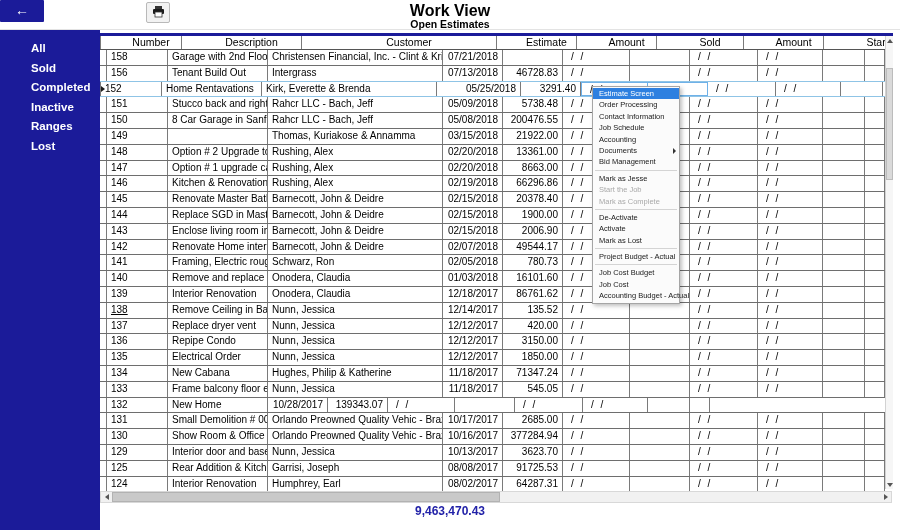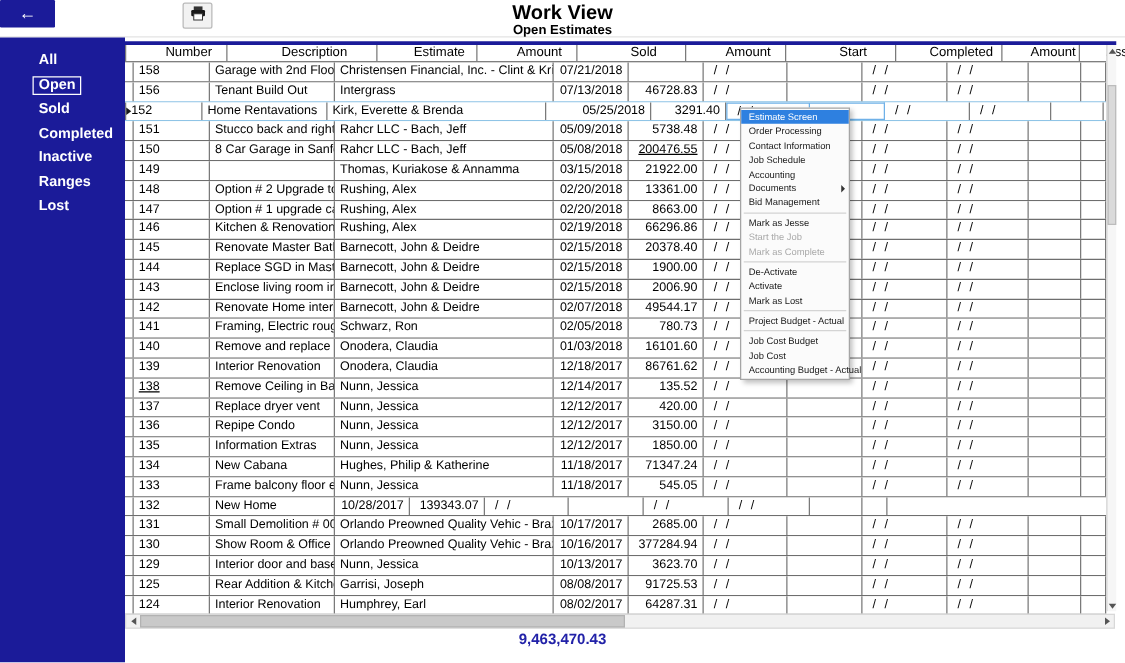--- a/index.html
+++ b/index.html
@@ -110,23 +110,20 @@
     <div class="titles">
       <div class="title">Work View</div>
       <div class="subtitle">Open Estimates</div>
     </div>
   </div>
 
   <div class="sidebar" id="sidebar">
       <div class="side-item">
         <span>All</span>
       </div>
-      <div class="side-item selected">
-        <span>Open</span>
-      </div>
       <div class="side-item">
         <span>Sold</span>
       </div>
       <div class="side-item">
         <span>Completed</span>
       </div>
       <div class="side-item">
         <span>Inactive</span>
       </div>
       <div class="side-item">
@@ -137,20 +134,21 @@
       </div>
     </div>
 
   <div class="tablewrap">
     <div class="nav-topline"></div>
     <div class="grid" id="grid">
         <div class="trow head">
           <div class="c-selector"></div>
           <div class="cell" style="width: 61px;">Number</div>
           <div class="cell" style="width: 100px;">Description</div>
+          <div class="cell" style="width: 175px;">Customer</div>
           <div class="cell" style="width: 60px;">Estimate</div>
           <div class="cell" style="width: 60px;">Amount</div>
           <div class="cell" style="width: 67px;">Sold</div>
           <div class="cell" style="width: 60px;">Amount</div>
           <div class="cell" style="width: 68px;">Start</div>
           <div class="cell" style="width: 65px;">Completed</div>
           <div class="cell" style="width: 42px;">Amount</div>
           <div class="cell" style="width: 20px;">Ass</div>
         </div>
         <div class="trow">
@@ -210,21 +208,21 @@
           <div class="cell ad cc-completed" style="width: 65px;">/ /</div>
           <div class="cell ar cc-amount3" style="width: 42px;"></div>
           <div class="cell al cc-ass" style="width: 20px;"></div>
         </div>
         <div class="trow">
           <div class="c-selector"></div>
           <div class="cell al cc-number" style="width: 61px;">150</div>
           <div class="cell al cc-description" style="width: 100px;">8 Car Garage in Sanford</div>
           <div class="cell al cc-customer" style="width: 175px;">Rahcr LLC - Bach, Jeff</div>
           <div class="cell ar cc-estimate" style="width: 60px;">05/08/2018</div>
-          <div class="cell ar cc-amount" style="width: 60px; text-decoration: underline;">200476.55</div>
+          <div class="cell ar cc-amount" style="width: 60px;">200476.55</div>
           <div class="cell ad cc-sold" style="width: 67px;">/ /</div>
           <div class="cell ar cc-amount2" style="width: 60px;"></div>
           <div class="cell ad cc-start" style="width: 68px;">/ /</div>
           <div class="cell ad cc-completed" style="width: 65px;">/ /</div>
           <div class="cell ar cc-amount3" style="width: 42px;"></div>
           <div class="cell al cc-ass" style="width: 20px;"></div>
         </div>
         <div class="trow">
           <div class="c-selector"></div>
           <div class="cell al cc-number" style="width: 61px;">149</div>
@@ -417,21 +415,21 @@
           <div class="cell ad cc-sold" style="width: 67px;">/ /</div>
           <div class="cell ar cc-amount2" style="width: 60px;"></div>
           <div class="cell ad cc-start" style="width: 68px;">/ /</div>
           <div class="cell ad cc-completed" style="width: 65px;">/ /</div>
           <div class="cell ar cc-amount3" style="width: 42px;"></div>
           <div class="cell al cc-ass" style="width: 20px;"></div>
         </div>
         <div class="trow">
           <div class="c-selector"></div>
           <div class="cell al cc-number" style="width: 61px;">135</div>
-          <div class="cell al cc-description" style="width: 100px;">Information Extras</div>
+          <div class="cell al cc-description" style="width: 100px;">Electrical Order</div>
           <div class="cell al cc-customer" style="width: 175px;">Nunn, Jessica</div>
           <div class="cell ar cc-estimate" style="width: 60px;">12/12/2017</div>
           <div class="cell ar cc-amount" style="width: 60px;">1850.00</div>
           <div class="cell ad cc-sold" style="width: 67px;">/ /</div>
           <div class="cell ar cc-amount2" style="width: 60px;"></div>
           <div class="cell ad cc-start" style="width: 68px;">/ /</div>
           <div class="cell ad cc-completed" style="width: 65px;">/ /</div>
           <div class="cell ar cc-amount3" style="width: 42px;"></div>
           <div class="cell al cc-ass" style="width: 20px;"></div>
         </div>

